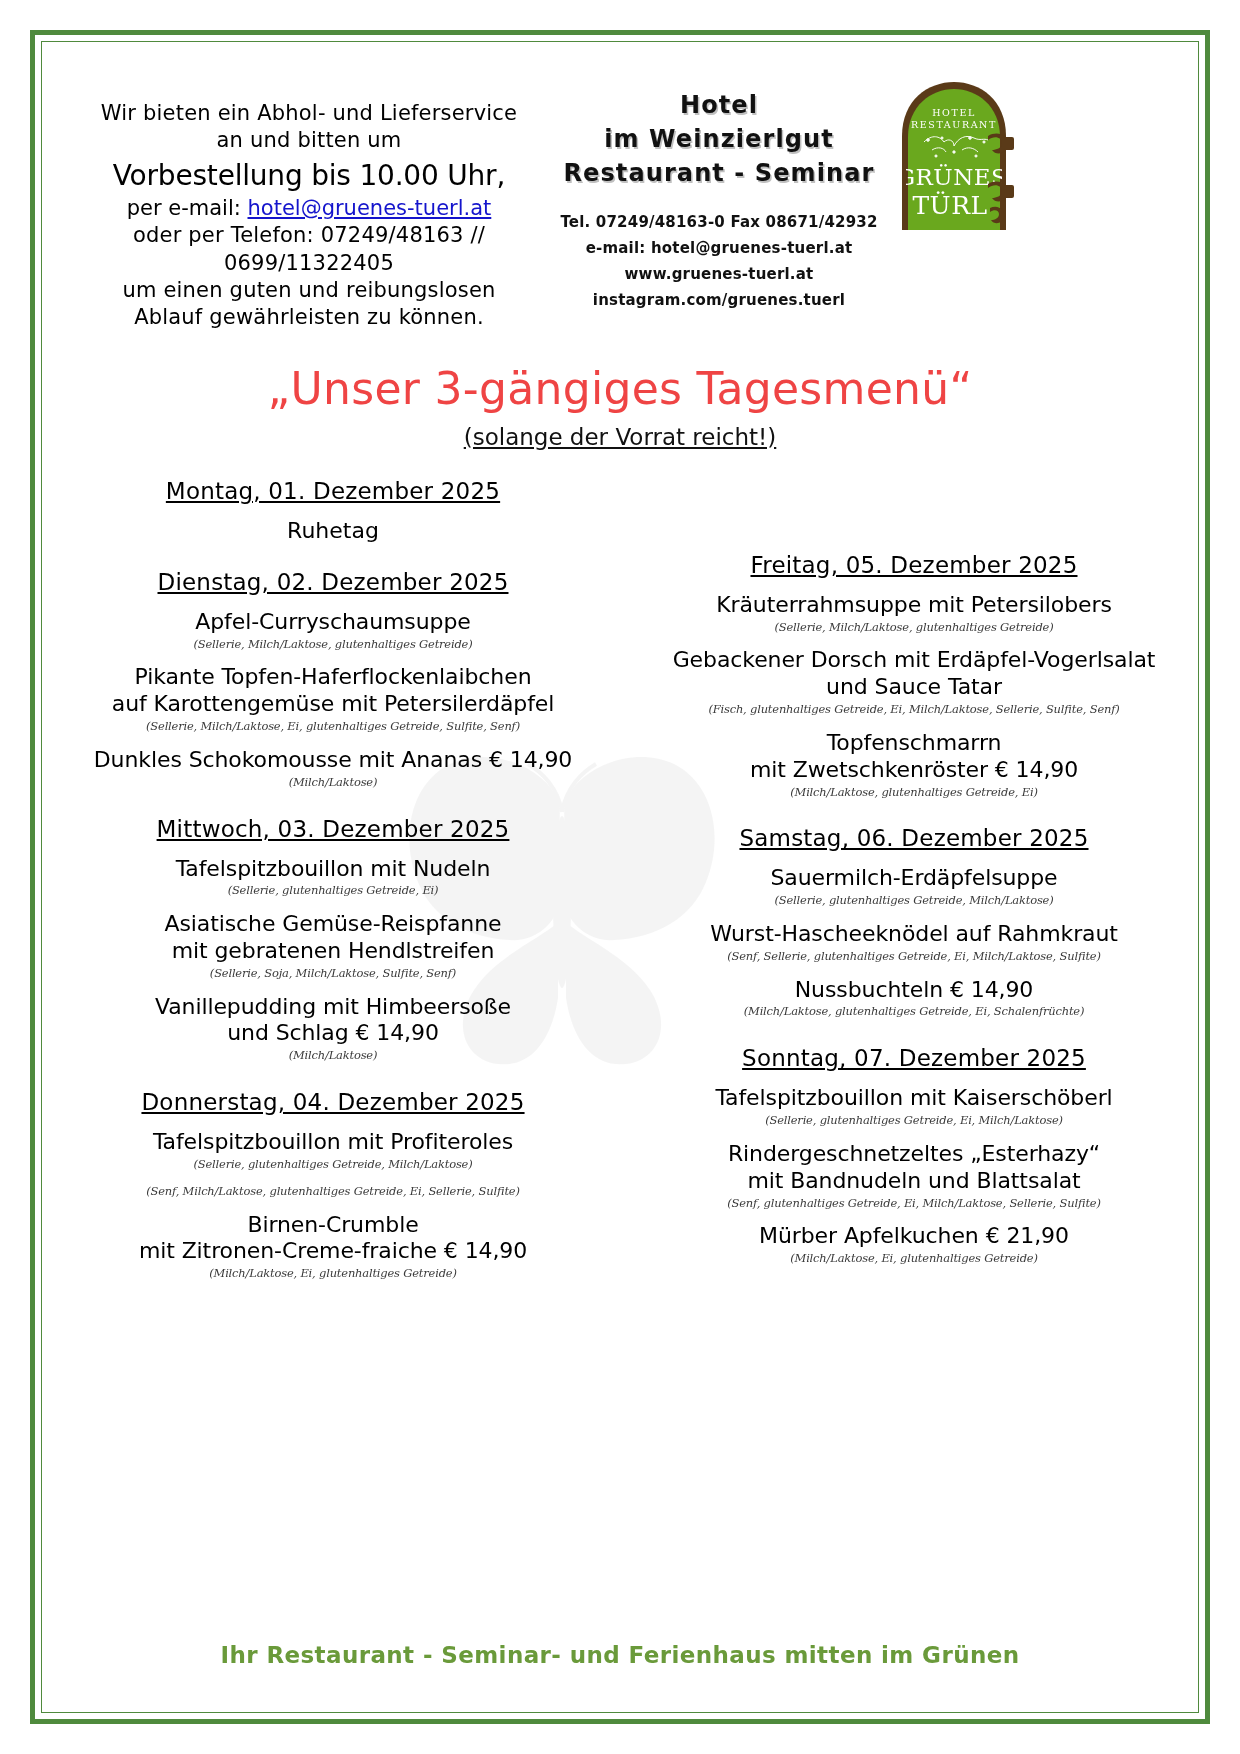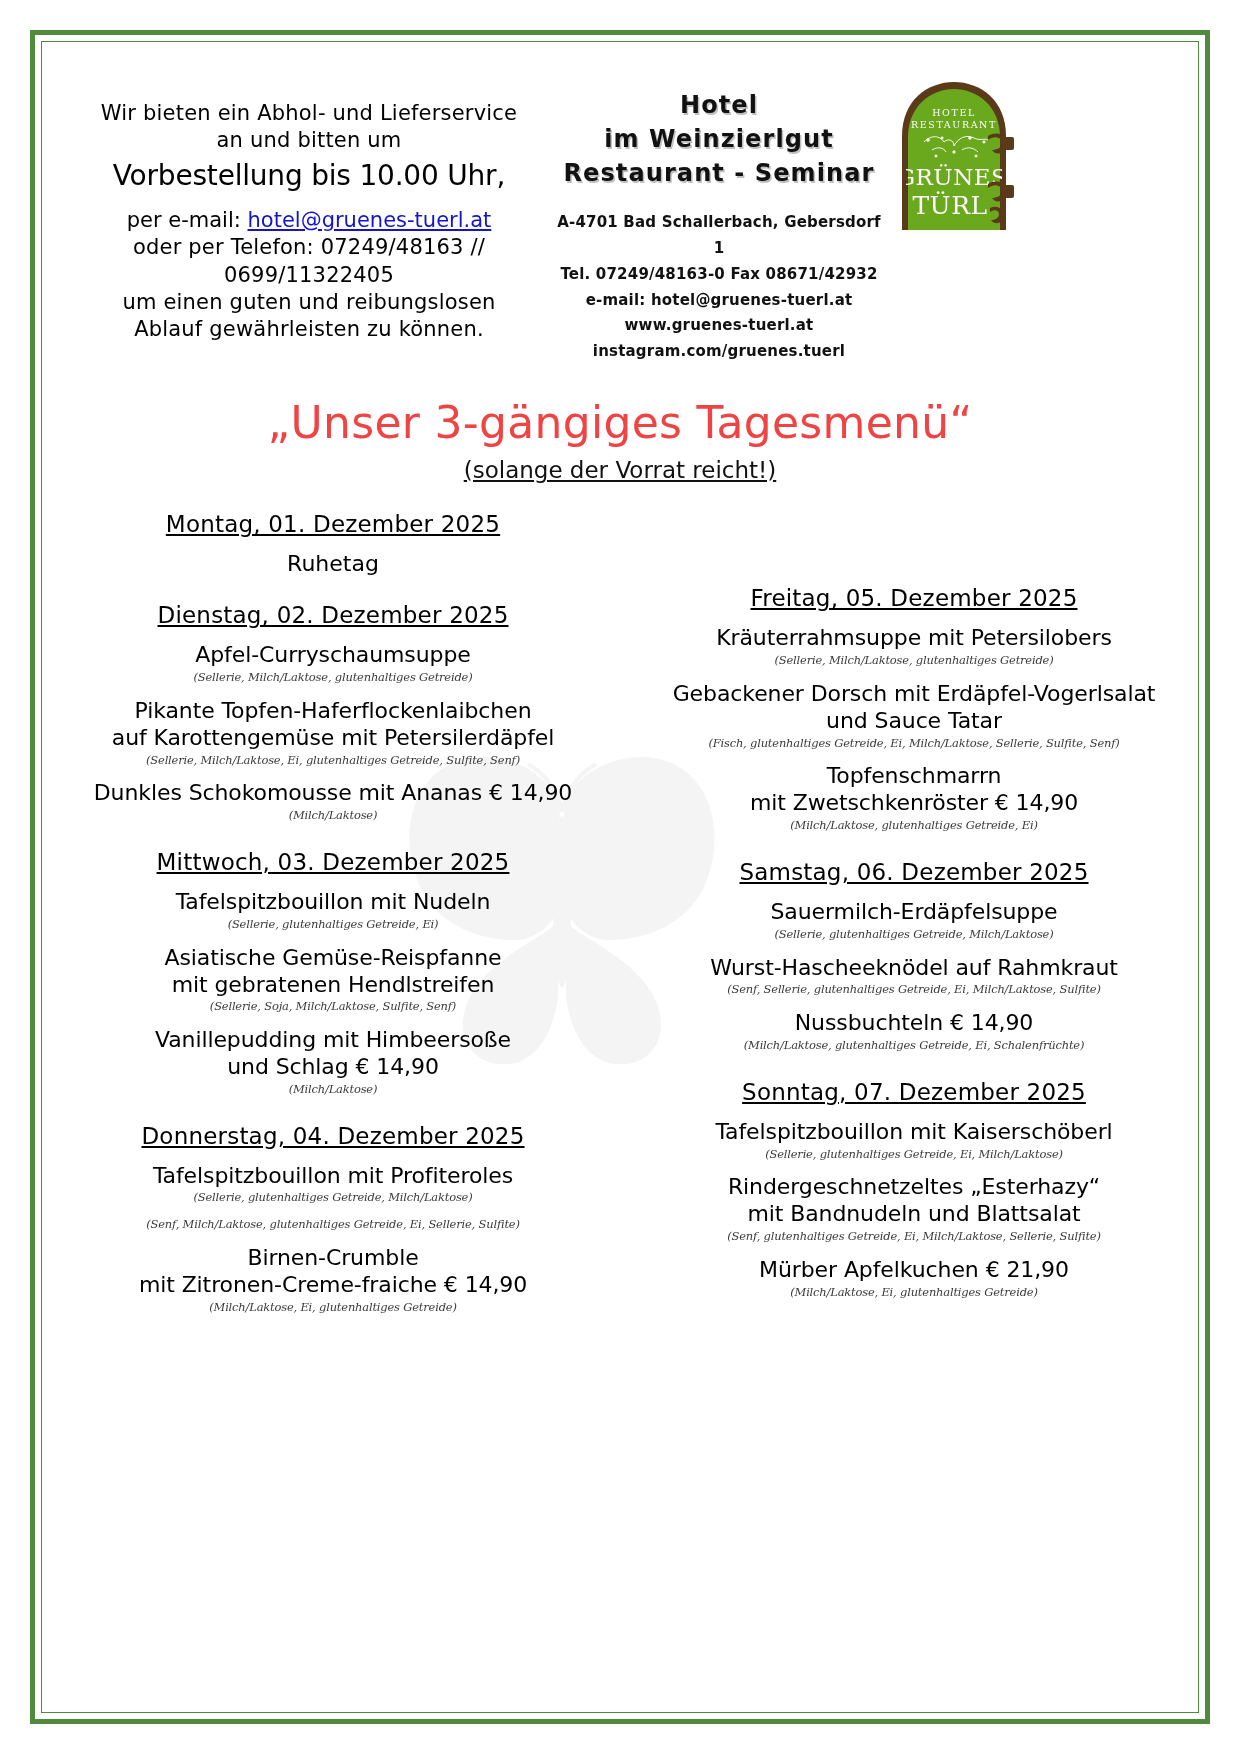--- a/index.html
+++ b/index.html
@@ -59,21 +59,21 @@
     margin-left:22px;
   }
   .hl-line{
     font-size:21px;
     line-height:1.30;
     letter-spacing:.2px;
   }
   .hl-big{
     font-size:28px;
     line-height:1.30;
-    margin:3px 0 13px;
+    margin:3px 0 1px;
     letter-spacing:-0.2px;
   }
   .hl-mail{
     font-size:21px;line-height:1.30;
   }
   .hl-mail a{
     color:#1414cc;text-decoration:underline;
   }
 
   .header-right{
@@ -232,21 +232,20 @@
       </div>
 
       <div class="header-right">
         <div class="hotel-block">
           <div class="hotel-title">
             <div>Hotel</div>
             <div>im Weinzierlgut</div>
             <div>Restaurant - Seminar</div>
           </div>
           <div class="hotel-addr">
-            <div>A-4701 Bad Schallerbach, Gebersdorf 1</div>
             <div>Tel. 07249/48163-0     Fax 08671/42932</div>
             <div>e-mail: hotel@gruenes-tuerl.at</div>
             <div>www.gruenes-tuerl.at</div>
             <div>instagram.com/gruenes.tuerl</div>
           </div>
         </div>
 
         <svg class="logo" viewBox="0 0 128 150">
           <defs>
             <clipPath id="doorclip">
@@ -387,15 +386,18 @@
               <div class="allergens">(Senf, glutenhaltiges Getreide, Ei, Milch/Laktose, Sellerie, Sulfite)</div>
             </div>
             <div class="course">
               <div class="course-name">Mürber Apfelkuchen <span class="price">€</span> 21,90</div>
               <div class="allergens">(Milch/Laktose, Ei, glutenhaltiges Getreide)</div>
             </div>
           </div>
         </div>
     </div>
 
+    <div class="footer">
+      <span class="footer-text">Ihr Restaurant - Seminar- und Ferienhaus mitten im Grünen</span>
+    </div>
 
   </div>
 </div>
 
 </body></html>

